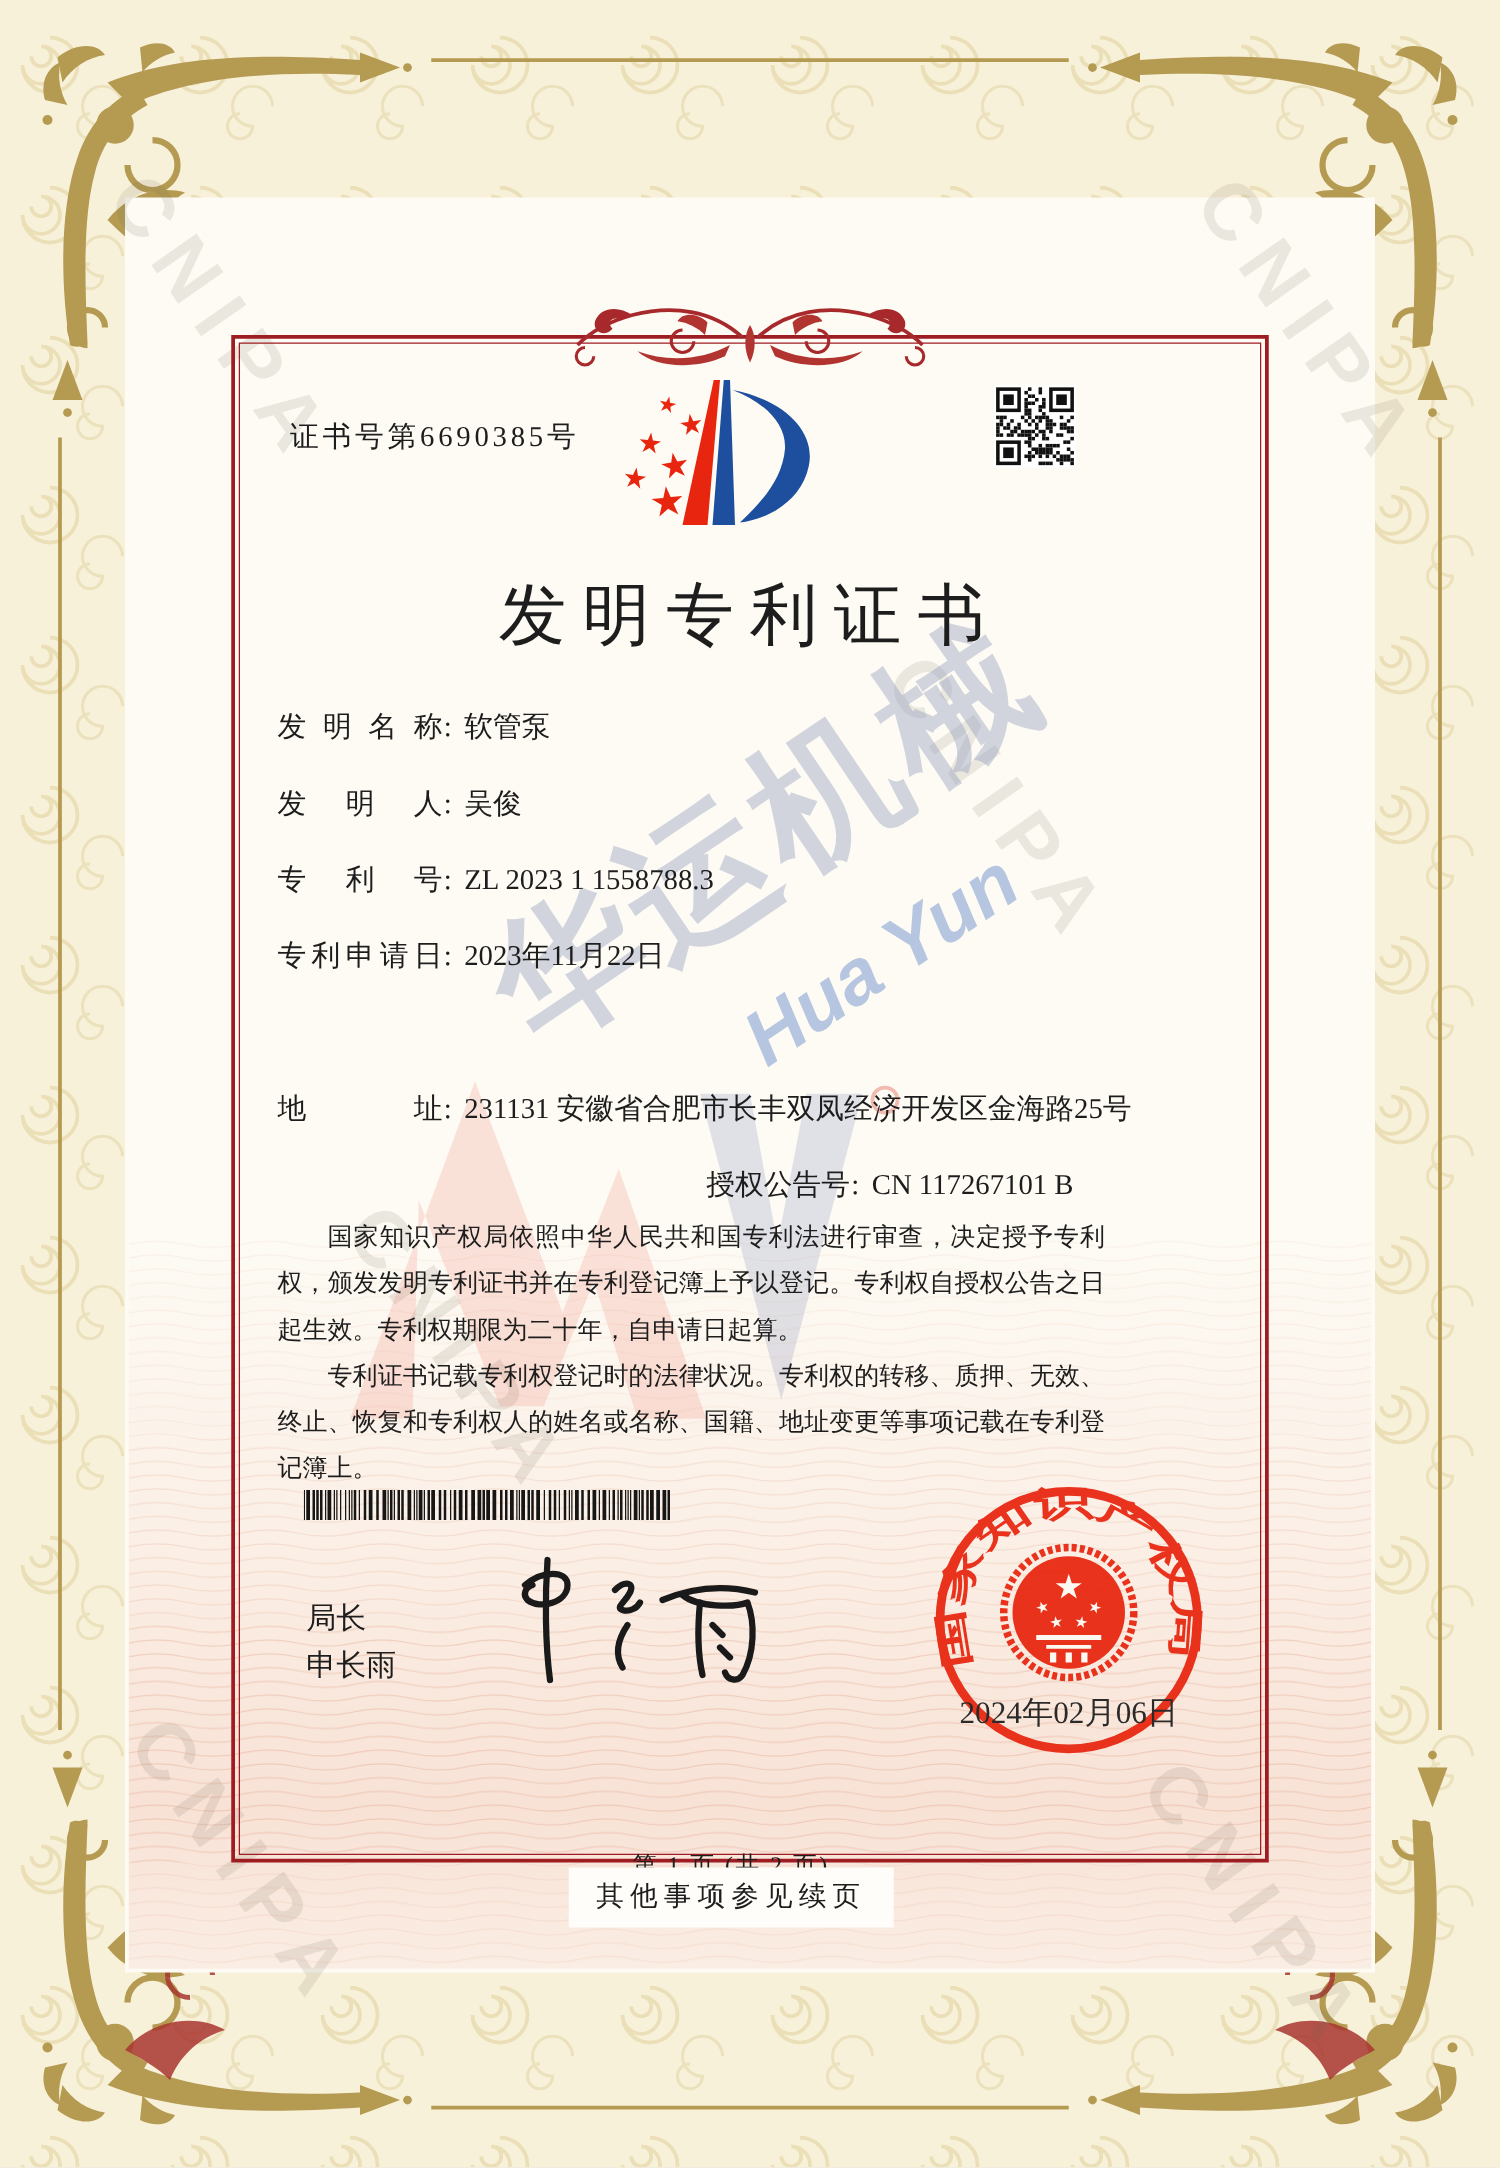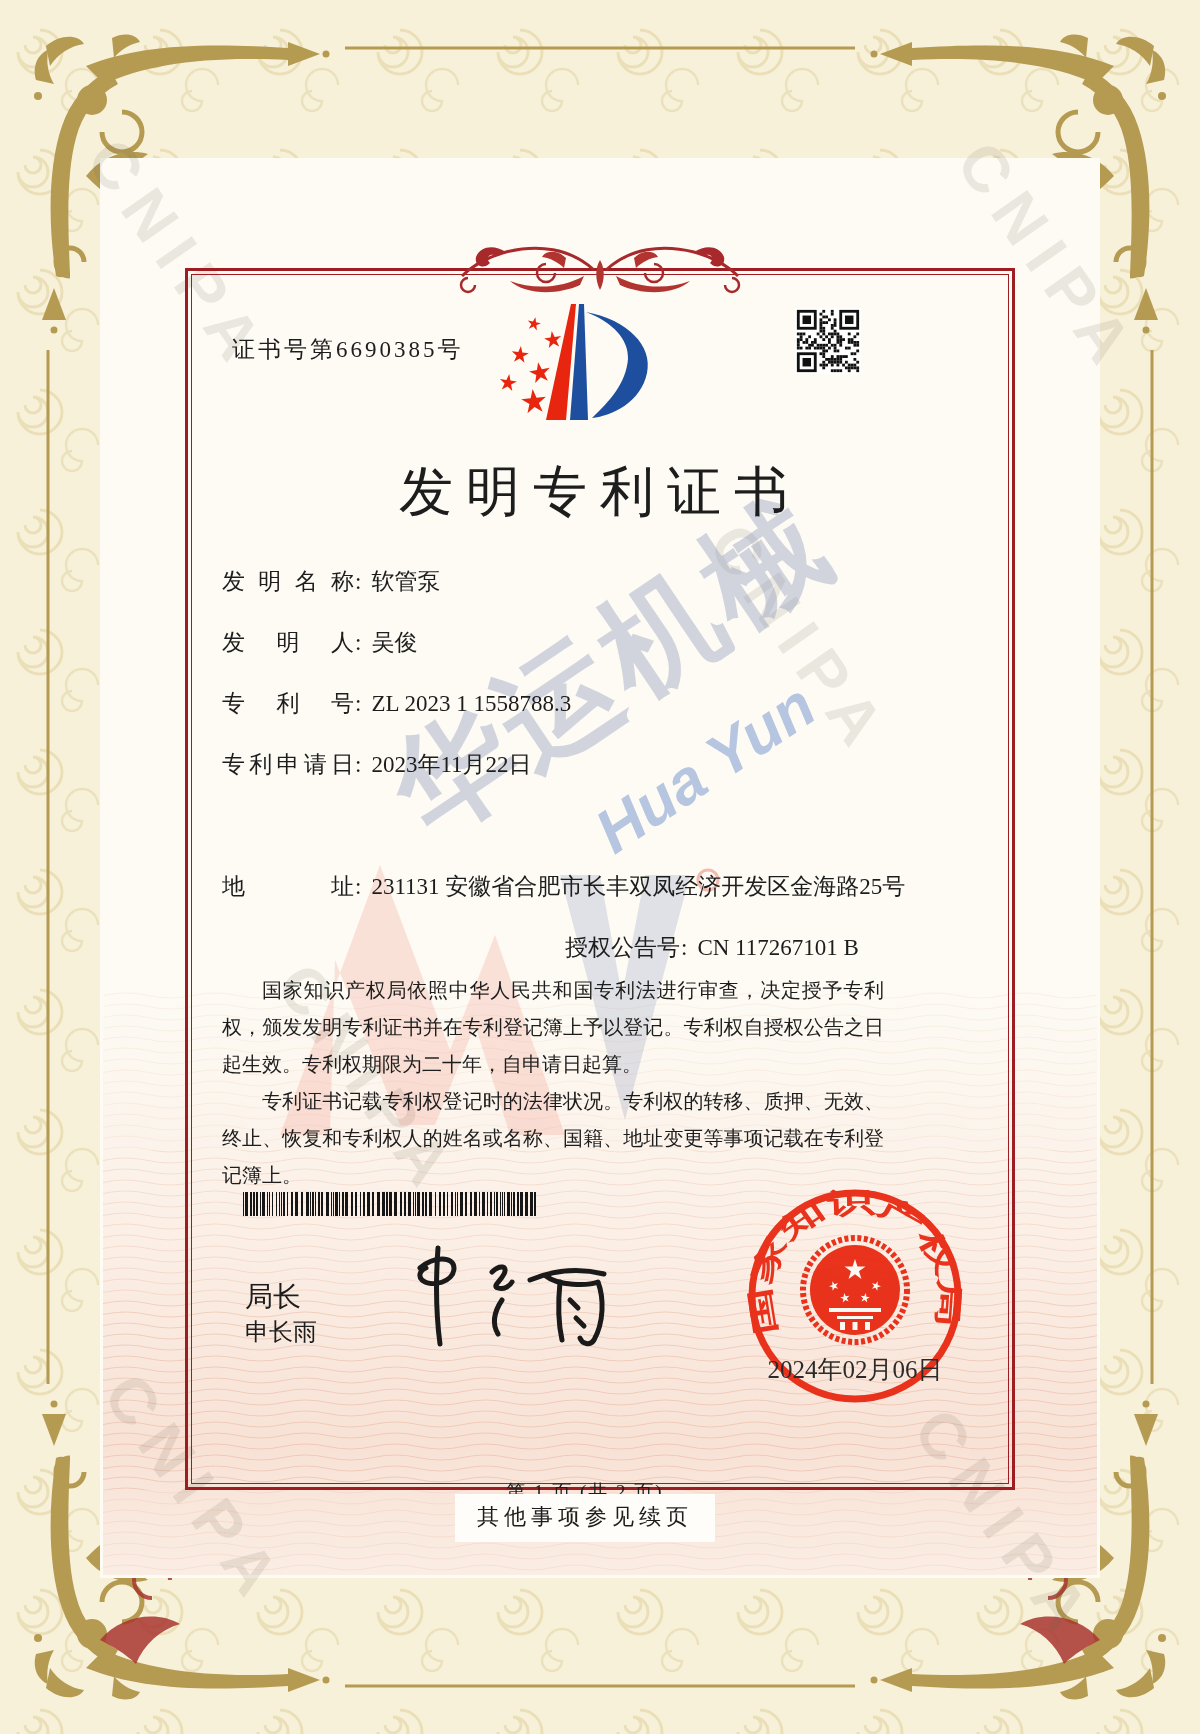--- a/index.html
+++ b/index.html
@@ -42,21 +42,21 @@
   .fieldrow{position:absolute;left:222px;font-size:23px;white-space:nowrap;}
   .flabel{display:inline-block;width:132px;text-align:justify;text-align-last:justify;}
   .fcolon{display:inline-block;margin:0 10px 0 1px;}
   .fr1{top:566px;} .fr2{top:627px;} .fr3{top:688px;} .fr4{top:749px;}
   .fr5{top:810px;} .fr6{top:871px;} .fr7{top:932px;}
   .grant2{position:absolute;left:565px;top:932px;font-size:23px;white-space:nowrap;}
   .paras{position:absolute;left:222px;top:972px;width:662px;font-size:20px;
          line-height:37px;text-align:justify;}
   .paras p{margin:0;text-indent:2em;}
   #barcode{position:absolute;left:243px;top:1192px;}
-  .director-title{position:absolute;left:245px;top:1278px;font-size:28px;
+  .director-title{position:absolute;left:245px;top:1278px;font-size:24px;
         font-family:"Liberation Sans","DejaVu Sans",sans-serif;}
   .director-name{position:absolute;left:245px;top:1316px;font-size:24px;
         font-family:"Liberation Sans","DejaVu Sans",sans-serif;}
   #signature{position:absolute;left:398px;top:1242px;}
   #seal{position:absolute;left:741px;top:1182px;}
   .pageinfo{position:absolute;left:585px;top:1452px;transform:translateX(-50%);
             font-size:19px;letter-spacing:2px;margin-top:27px;}
   .footer-strip{position:absolute;left:455px;top:1494px;width:260px;height:48px;
                 background:#fefdf9;z-index:4;}
   .footnote{position:absolute;left:585px;top:1502px;transform:translateX(-50%);

